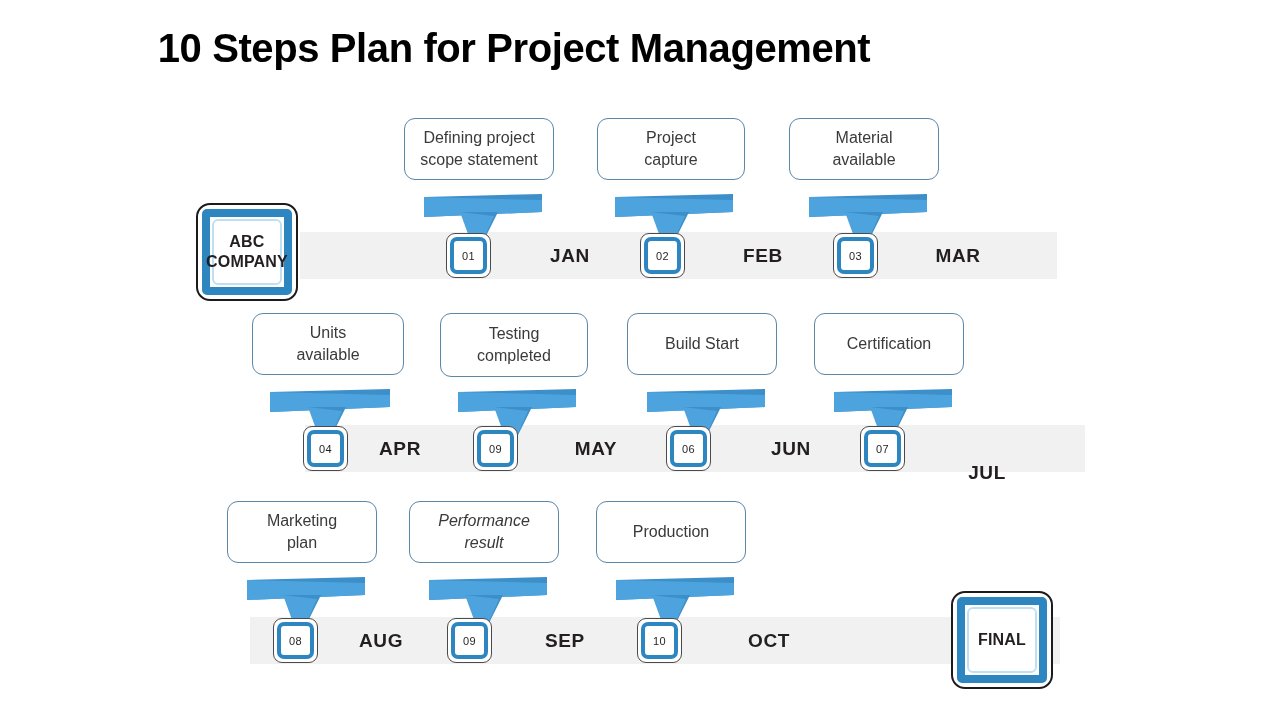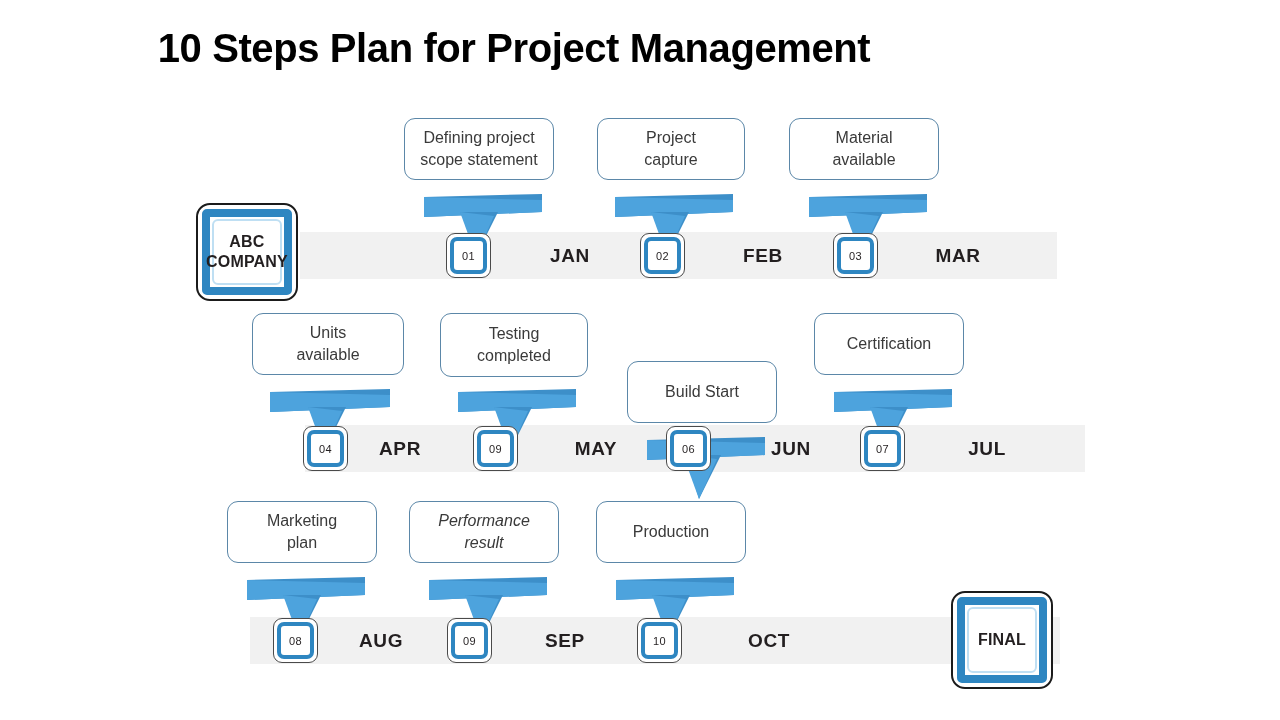--- a/index.html
+++ b/index.html
@@ -260,21 +260,21 @@
       <polygon points="44,34 78,38 60,78" fill="#4da3dd"></polygon>
     </svg>
   </div>
   <div class="marker" style="left:473px;top:426px;">
     <div class="ring">
       <span class="num">09</span>
     </div>
   </div>
   <div class="month" style="left:546px;top:438px;width:100px;">MAY</div>
 
-  <div class="callout" style="left:627px;top:313px;width:150px;height:48px;margin-top:48px;">
+  <div class="callout" style="left:627px;top:313px;width:150px;height:48px;">
     <div class="box" style="width:150px;height:62px;">
       <div class="ctext">
         <span>Build Start</span>
       </div>
     </div>
     <svg class="ribbon" style="left:12px;top:60px;width:130px;height:118px;" viewBox="0 0 130 118" xmlns="http://www.w3.org/2000/svg">
       <polygon points="8,19 126,16 126,34 8,39" fill="#3d8fc9"></polygon>
       <polygon points="8,19 126,22 126,34 8,39" fill="#4da3dd"></polygon>
       <polygon points="44,34 82,34 60,78 50,44" fill="#3d8fc9"></polygon>
       <polygon points="44,34 78,38 60,78" fill="#4da3dd"></polygon>
@@ -298,21 +298,21 @@
       <polygon points="8,19 126,22 126,34 8,39" fill="#4da3dd"></polygon>
       <polygon points="44,34 82,34 60,78 50,44" fill="#3d8fc9"></polygon>
       <polygon points="44,34 78,38 60,78" fill="#4da3dd"></polygon>
     </svg>
   </div>
   <div class="marker" style="left:860px;top:426px;">
     <div class="ring">
       <span class="num">07</span>
     </div>
   </div>
-  <div class="month" style="left:937px;top:438px;width:100px;">JUL</div>
+  <div class="month" style="left:937px;top:462px;width:100px;">JUL</div>
 
   <div class="callout" style="left:227px;top:501px;width:150px;height:62px;">
     <div class="box" style="width:150px;height:62px;">
       <div class="ctext">
         <span>Marketing</span><br>
         <span>plan</span>
       </div>
     </div>
     <svg class="ribbon" style="left:12px;top:60px;width:130px;height:118px;" viewBox="0 0 130 118" xmlns="http://www.w3.org/2000/svg">
       <polygon points="8,19 126,16 126,34 8,39" fill="#3d8fc9"></polygon>

